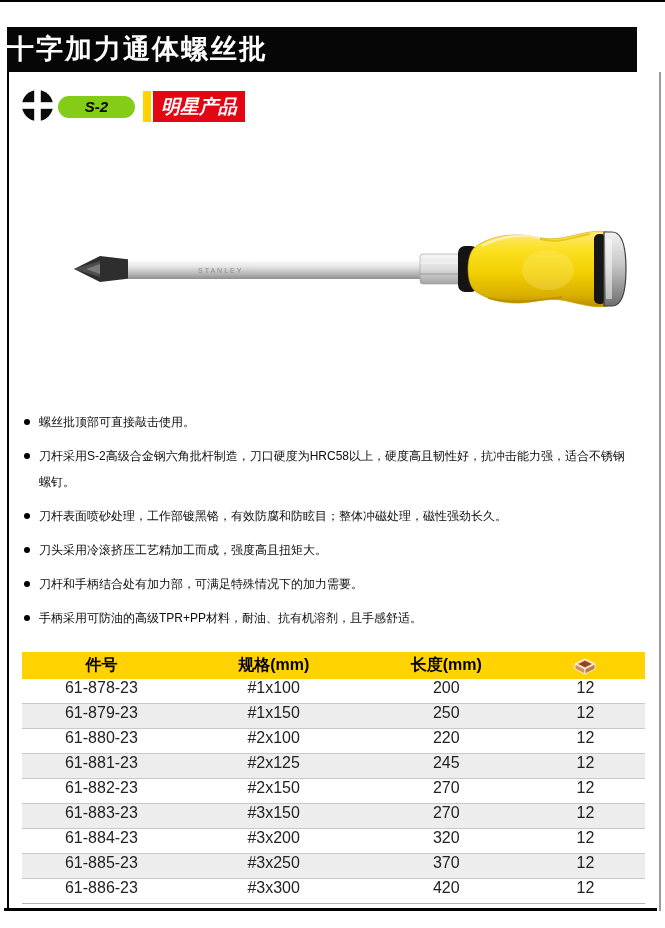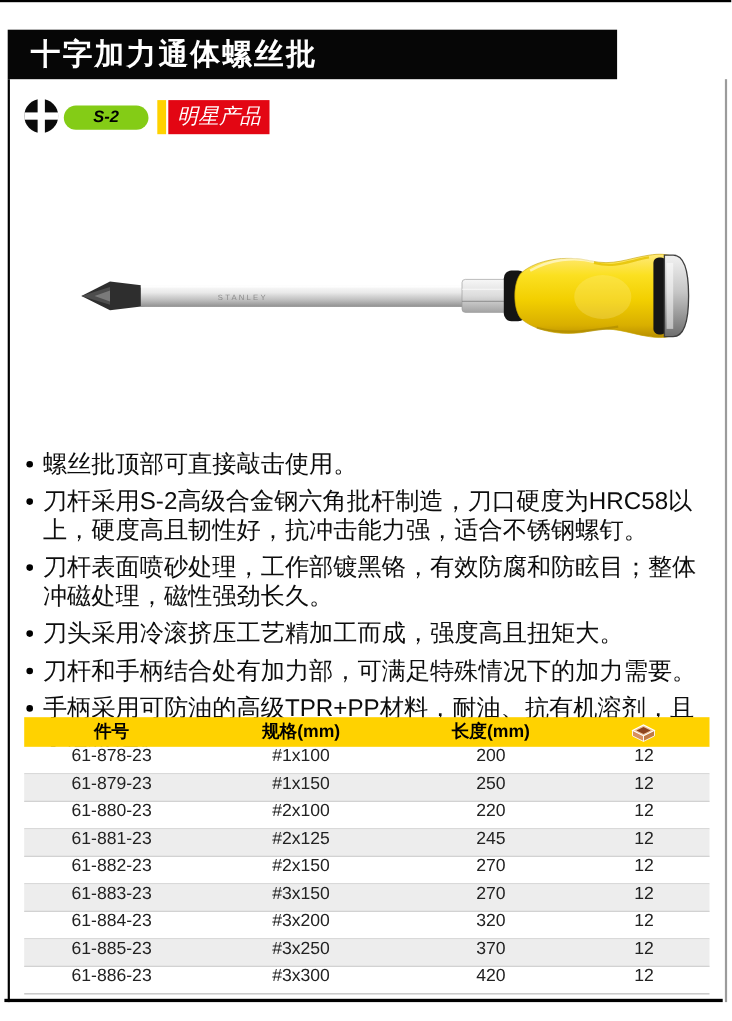--- a/index.html
+++ b/index.html
@@ -1,44 +1,44 @@
 <!DOCTYPE html>
 <html><head>
 <meta charset="utf-8">
 <style>
   html,body { margin:0; padding:0; background:#fff; }
   body { width:665px; height:928px; position:relative; overflow:hidden;
          font-family:"Liberation Sans", sans-serif; color:#111; }
 
   .top-line { position:absolute; left:0; top:0; width:665px; height:2px; background:#000; }
 
-  .title-bar { position:absolute; left:7px; top:27px; width:554px; height:45px;
+  .title-bar { position:absolute; left:7px; top:27px; width:630px; height:45px;
                background:#060606; color:#fff; box-sizing:border-box;
                font-size:27px; font-weight:bold; letter-spacing:2px;
-               line-height:45px; padding-left:21px; }
+               line-height:45px; }
 
   .frame-left   { position:absolute; left:7px;  top:72px; width:2px; height:839px; background:#000; }
   .frame-right  { position:absolute; left:659px; top:72px; width:2px; height:839px; background:#9b9b9b; }
   .frame-bottom { position:absolute; left:4px;  top:908px; width:653px; height:3px; background:#000; }
 
   
   .phillips-badge { position:absolute; left:22px; top:90px; width:31px; height:31px; }
   .s2-badge { position:absolute; left:58px; top:96px; width:77px; height:22px;
               background:#84cc16; border-radius:11px; text-align:center;
               font-size:15px; font-weight:bold; font-style:italic; line-height:22px; color:#000; }
   .star-bar { position:absolute; left:143px; top:91px; width:8px; height:31px; background:#ffd200; }
   .star-badge { position:absolute; left:153px; top:91px; width:92px; height:31px;
-                background:#e30613; color:#fff; font-weight:normal; font-style:italic;
+                background:#e30613; color:#fff; font-weight:bold; font-style:italic;
                 font-size:19px; line-height:31px; text-align:center; }
 
   .product-wrap { position:absolute; left:70px; top:212px; width:560px; height:110px; }
 
   
   .features { position:absolute; left:24px; top:409px; width:612px; }
-  .feature { display:flex; font-size:22px; line-height:26px; margin-bottom:8px; color:#0d0d0d; }
+  .feature { display:flex; font-size:12px; line-height:26px; margin-bottom:8px; color:#0d0d0d; }
   .dot { flex:none; width:6px; height:6px; border-radius:50%; background:#000; margin:10px 9px 0 0; }
 
   
   .spec-table { position:absolute; left:22px; top:636px; width:623px; font-size:16px; }
   .t-header { display:flex; align-items:center; height:27px; background:#ffd200;
               font-weight:bold; font-size:16px; color:#000;margin-top:16px; }
   .t-row { display:flex; height:24px; border-bottom:1px solid #c9c9c9;
            background:#fff; color:#222; }
   .t-row.alt { background:#ededed; }
   .t-row.last { border-bottom:1px solid #b5b5b5; }

